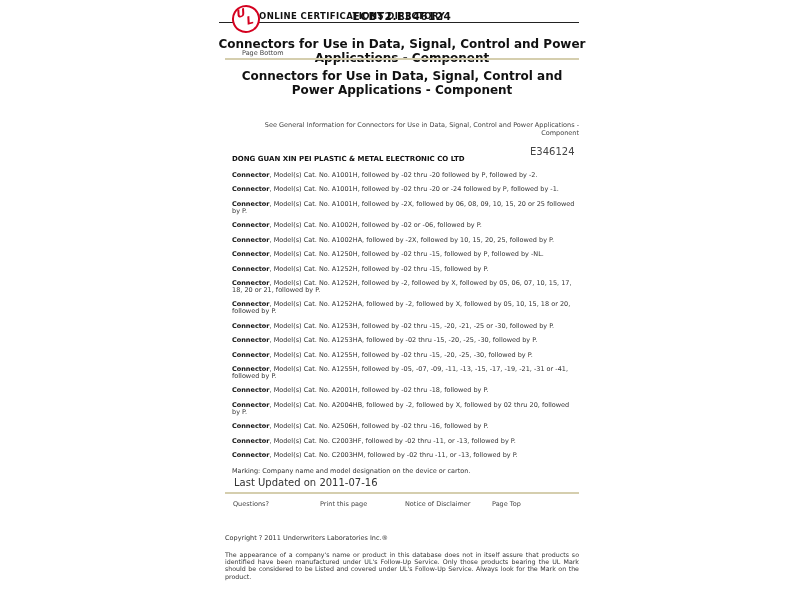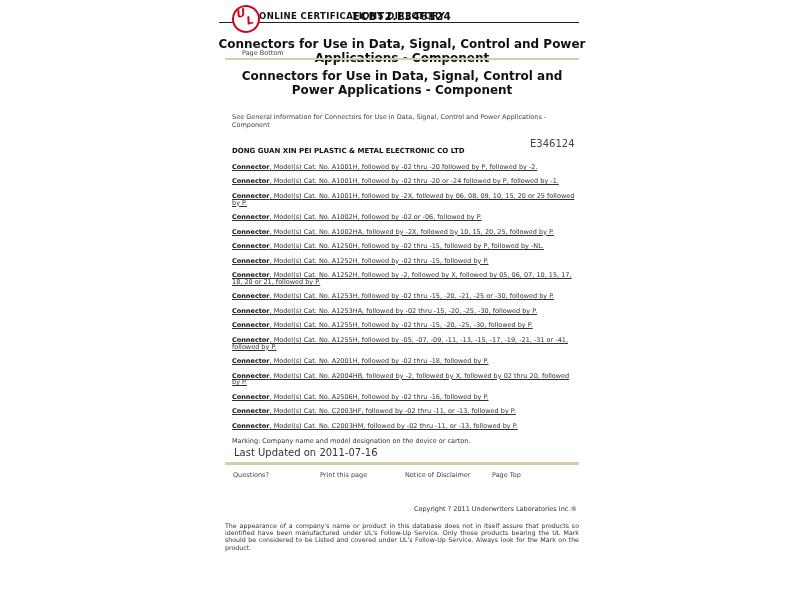--- a/index.html
+++ b/index.html
@@ -14,34 +14,34 @@
   .ul-logo .l{position:absolute;left:12px;top:9px;font-size:11px;font-weight:bold;font-style:italic;color:#d4001f;line-height:11px;}
   .dir-title{position:absolute;left:34px;top:11px;font-size:8.5px;font-weight:bold;color:#111;letter-spacing:0.4px;white-space:nowrap;text-align:right;}
   .hdr-line{position:absolute;left:-6px;right:0;top:21.5px;height:1.4px;background:#222;z-index:1;}
   .file-no{position:absolute;left:0;right:0;top:10px;text-align:center;font-size:10.5px;font-weight:bold;color:#111;letter-spacing:0.5px;}
   .big-title{position:absolute;left:-14px;right:-14px;top:37px;text-align:center;font-size:12px;font-weight:bold;color:#111;}
   .page-bottom{position:absolute;left:17px;top:49px;font-size:6.5px;color:#444;}
   .rule{height:2.2px;background:#d5ceae;border:0;margin:0;}
   .rule1{position:absolute;left:0;right:0;top:58px;}
   
   .sec-title{margin-top:9px;text-align:center;font-size:12px;font-weight:bold;color:#111;}
-  .gen-link{margin-top:16px;padding-left:7px;font-size:6.5px;color:#444;}
+  .gen-link{margin-top:24px;padding-left:7px;font-size:6.5px;color:#444;text-align:right;}
   .company{position:relative;margin-top:9px;padding-left:7px;}
   .co-name{font-size:7px;font-weight:bold;color:#111;margin-top:8px;}
   .co-file{position:absolute;left:305px;top:0;font-size:10px;color:#444;}
   .addr{padding-left:7px;font-size:6.5px;line-height:7.4px;color:#333;margin-top:1px;}
   .listings{margin-top:7px;padding-left:7px;}
-  .listing-row{font-size:6.5px;line-height:6.8px;margin-bottom:7.7px;color:#333;text-decoration:underline;}
+  .listing-row{font-size:6.5px;line-height:6.8px;margin-bottom:7.7px;color:#333;}
   .listing-row .b{font-weight:bold;color:#111;}
   .marking{margin-top:3px;padding-left:7px;font-size:6.5px;color:#333;}
   .updated{margin-top:2px;padding-left:9px;font-size:10px;color:#333;}
   .rule2{margin-top:4px;}
   .flinks{position:relative;height:8px;margin-top:6px;font-size:6.5px;color:#444;}
   .flinks span{position:absolute;top:0;white-space:nowrap;}
-  .copyright{margin-top:26px;text-align:right;padding-right:2px;font-size:6.5px;color:#333;}
+  .copyright{margin-top:26px;text-align:left;padding-right:2px;font-size:6.5px;color:#333;}
   .para{margin-top:9px;font-size:6.3px;line-height:7.3px;color:#333;text-align:justify;}
 </style>
 </head>
 <body>
 
 <div class="page">
   <div class="col">
 
     <div class="hdr">
       <div class="hdr-line"></div>
@@ -66,20 +66,21 @@
 
     <div class="listings">
         <div class="listing-row"><span class="b">Connector</span><span>, Model(s) Cat. No. A1001H, followed by -02 thru -20 followed by P, followed by -2.</span></div>
         <div class="listing-row"><span class="b">Connector</span><span>, Model(s) Cat. No. A1001H, followed by -02 thru -20 or -24 followed by P, followed by -1.</span></div>
         <div class="listing-row"><span class="b">Connector</span><span>, Model(s) Cat. No. A1001H, followed by -2X, followed by 06, 08, 09, 10, 15, 20 or 25 followed by P.</span></div>
         <div class="listing-row"><span class="b">Connector</span><span>, Model(s) Cat. No. A1002H, followed by -02 or -06, followed by P.</span></div>
         <div class="listing-row"><span class="b">Connector</span><span>, Model(s) Cat. No. A1002HA, followed by -2X, followed by 10, 15, 20, 25, followed by P.</span></div>
         <div class="listing-row"><span class="b">Connector</span><span>, Model(s) Cat. No. A1250H, followed by -02 thru -15, followed by P, followed by -NL.</span></div>
         <div class="listing-row"><span class="b">Connector</span><span>, Model(s) Cat. No. A1252H, followed by -02 thru -15, followed by P.</span></div>
         <div class="listing-row"><span class="b">Connector</span><span>, Model(s) Cat. No. A1252H, followed by -2, followed by X, followed by 05, 06, 07, 10, 15, 17, 18, 20 or 21, followed by P.</span></div>
+        <div class="listing-row"><span class="b">Connector</span><span>, Model(s) Cat. No. A1252HA, followed by -2, followed by X, followed by 05, 10, 15, 18 or 20, followed by P.</span></div>
         <div class="listing-row"><span class="b">Connector</span><span>, Model(s) Cat. No. A1253H, followed by -02 thru -15, -20, -21, -25 or -30, followed by P.</span></div>
         <div class="listing-row"><span class="b">Connector</span><span>, Model(s) Cat. No. A1253HA, followed by -02 thru -15, -20, -25, -30, followed by P.</span></div>
         <div class="listing-row"><span class="b">Connector</span><span>, Model(s) Cat. No. A1255H, followed by -02 thru -15, -20, -25, -30, followed by P.</span></div>
         <div class="listing-row"><span class="b">Connector</span><span>, Model(s) Cat. No. A1255H, followed by -05, -07, -09, -11, -13, -15, -17, -19, -21, -31 or -41, followed by P.</span></div>
         <div class="listing-row"><span class="b">Connector</span><span>, Model(s) Cat. No. A2001H, followed by -02 thru -18, followed by P.</span></div>
         <div class="listing-row"><span class="b">Connector</span><span>, Model(s) Cat. No. A2004HB, followed by -2, followed by X, followed by 02 thru 20, followed by P.</span></div>
         <div class="listing-row"><span class="b">Connector</span><span>, Model(s) Cat. No. A2506H, followed by -02 thru -16, followed by P.</span></div>
         <div class="listing-row"><span class="b">Connector</span><span>, Model(s) Cat. No. C2003HF, followed by -02 thru -11, or -13, followed by P.</span></div>
         <div class="listing-row"><span class="b">Connector</span><span>, Model(s) Cat. No. C2003HM, followed by -02 thru -11, or -13, followed by P.</span></div>
       </div>

